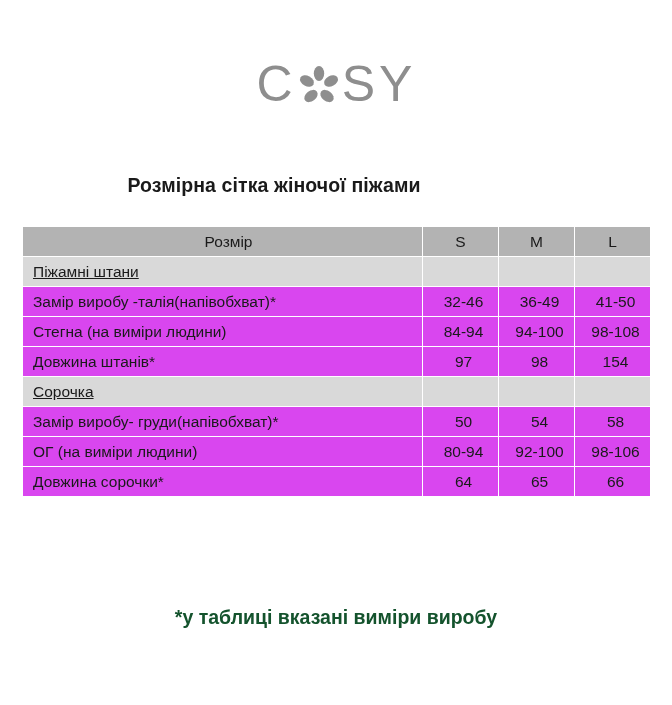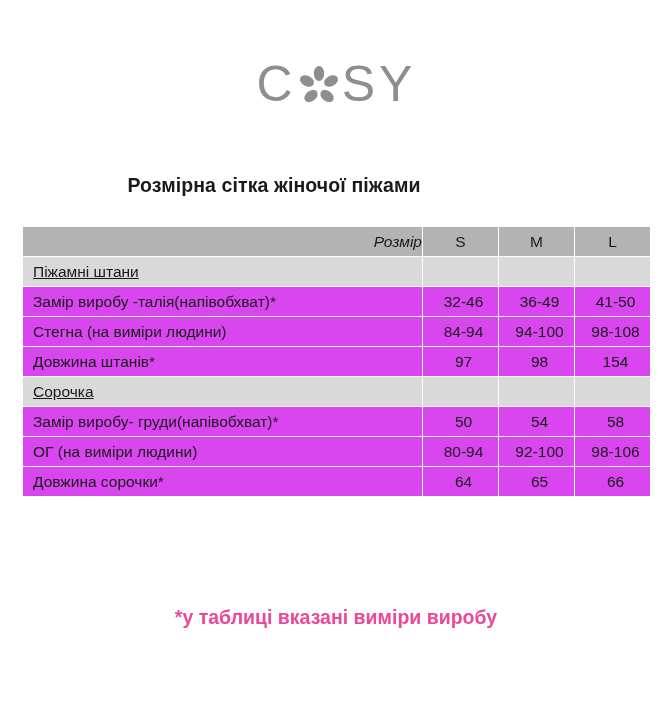--- a/index.html
+++ b/index.html
@@ -95,21 +95,21 @@
     vertical-align: middle;
   }
 
   .row-head td, .row-head th {
     background: #b3b3b3;
     color: #ffffff;
     font-weight: bold;
     font-size: 17px;
     height: 34px;
   }
-  .row-head .lbl { text-align: right; padding-left: 12px; font-style: italic; }
+  .row-head .lbl { text-align: center; padding-left: 12px; }
   .row-head .num { text-align: center; }
 
   .row-section td {
     background: #d9d9d9;
     font-weight: bold;
     font-size: 16px;
     height: 30px;
   }
   .row-section .lbl { text-align: left; padding-left: 10px; text-decoration: underline; }
 
@@ -129,21 +129,21 @@
 
   
   .footnote {
     position: absolute;
     top: 606px;
     left: 0;
     width: 672px;
     text-align: center;
     font-size: 19.5px;
     font-weight: bold;
-    color: #ec4899;
+    color: #14532d;
   }
 </style>
 </head>
 <body>
 
 <div class="page">
 
   <div class="logo-wrap">
     <div class="logo">
       <span class="logo-letter">C</span>

